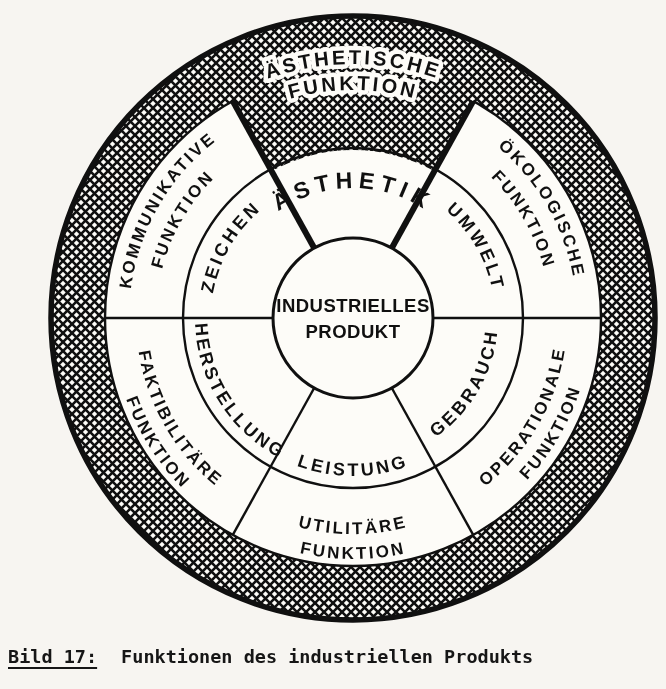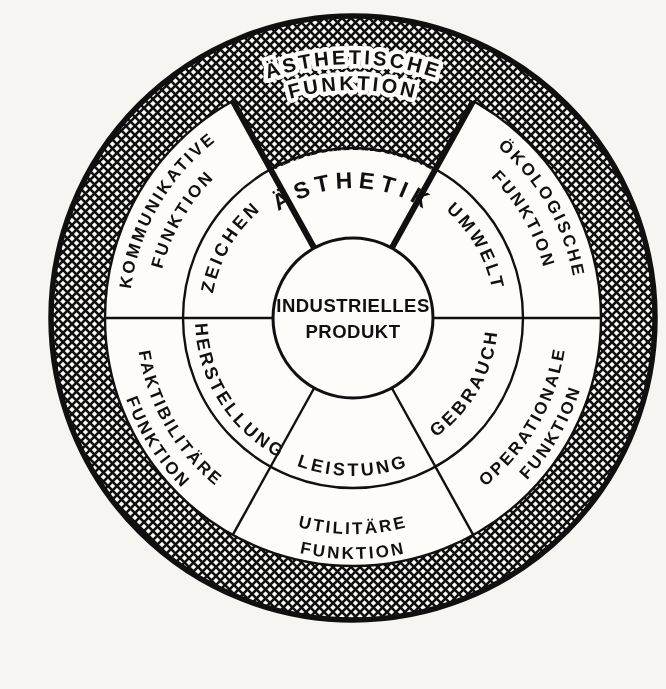--- a/index.html
+++ b/index.html
@@ -101,13 +101,16 @@
   <text class="t-ring"><textPath href="#tp-fakt2" startOffset="50%" text-anchor="middle">FUNKTION</textPath></text>
   <text class="t-ring"><textPath href="#tp-util1" startOffset="50%" text-anchor="middle">UTILITÄRE</textPath></text>
   <text class="t-ring"><textPath href="#tp-util2" startOffset="50%" text-anchor="middle">FUNKTION</textPath></text>
   <text class="t-ring"><textPath href="#tp-oper1" startOffset="50%" text-anchor="middle">OPERATIONALE</textPath></text>
   <text class="t-ring"><textPath href="#tp-oper2" startOffset="50%" text-anchor="middle">FUNKTION</textPath></text>
 
   <text class="t-band"><textPath href="#tp-aesthfn1" startOffset="50%" text-anchor="middle">ÄSTHETISCHE</textPath></text>
   <text class="t-band"><textPath href="#tp-aesthfn2" startOffset="50%" text-anchor="middle">FUNKTION</textPath></text>
 </svg>
 
+<div class="caption">
+  <span class="cap-label">Bild 17:</span><span class="cap-text">Funktionen des industriellen Produkts</span>
+</div>
 </div>
 
 </body></html>

